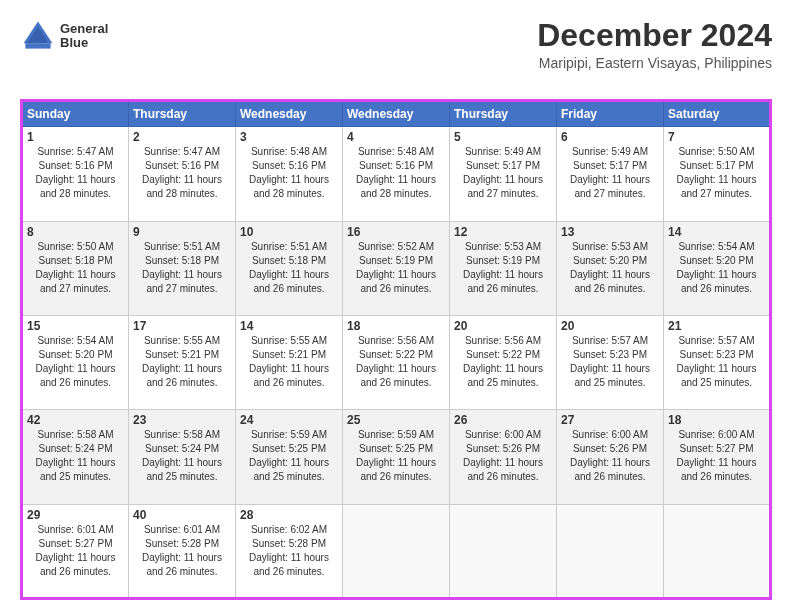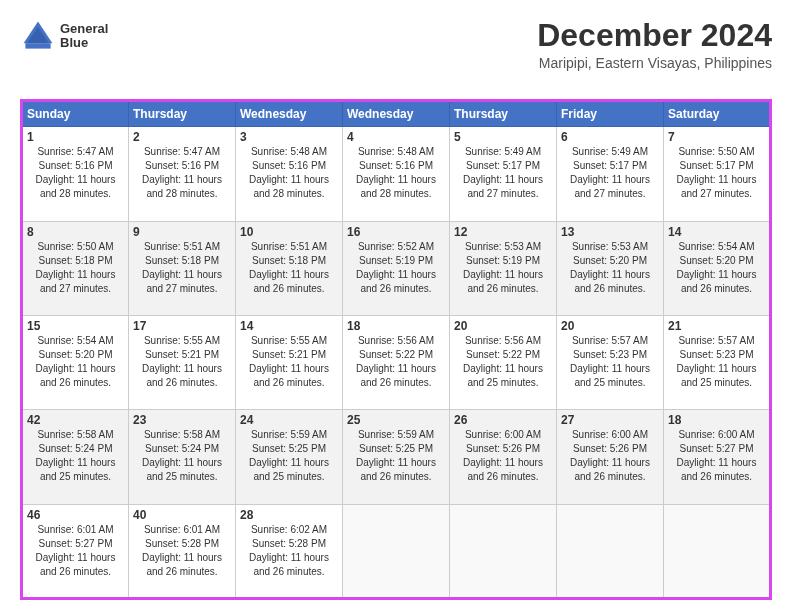--- a/index.html
+++ b/index.html
@@ -252,21 +252,21 @@
             <span class="day-number">27</span>
             <div class="day-info">Sunrise: 6:00 AM<br>Sunset: 5:26 PM<br>Daylight: 11 hours<br>and 26 minutes.</div>
           </td>
           <td>
             <span class="day-number">18</span>
             <div class="day-info">Sunrise: 6:00 AM<br>Sunset: 5:27 PM<br>Daylight: 11 hours<br>and 26 minutes.</div>
           </td>
         </tr>
         <tr>
           <td>
-            <span class="day-number">46</span>
+            <span class="day-number">29</span>
             <div class="day-info">Sunrise: 6:01 AM<br>Sunset: 5:27 PM<br>Daylight: 11 hours<br>and 26 minutes.</div>
           </td>
           <td>
             <span class="day-number">40</span>
             <div class="day-info">Sunrise: 6:01 AM<br>Sunset: 5:28 PM<br>Daylight: 11 hours<br>and 26 minutes.</div>
           </td>
           <td>
             <span class="day-number">28</span>
             <div class="day-info">Sunrise: 6:02 AM<br>Sunset: 5:28 PM<br>Daylight: 11 hours<br>and 26 minutes.</div>
           </td>

